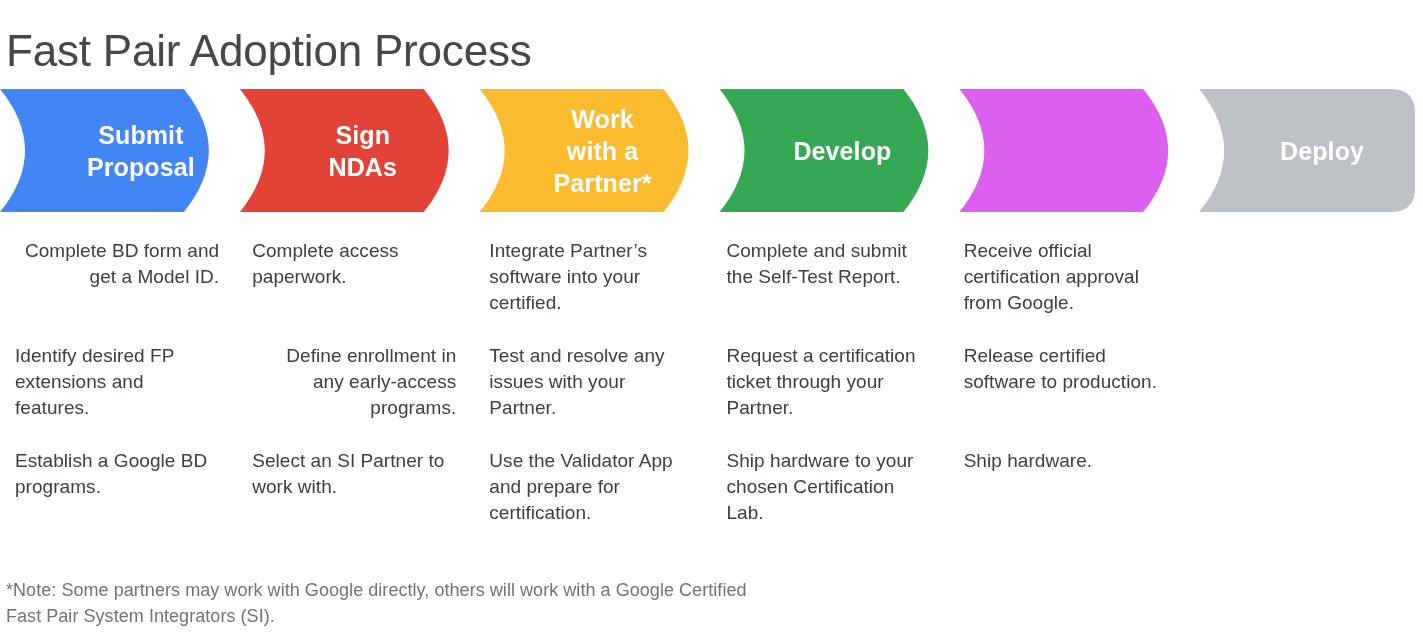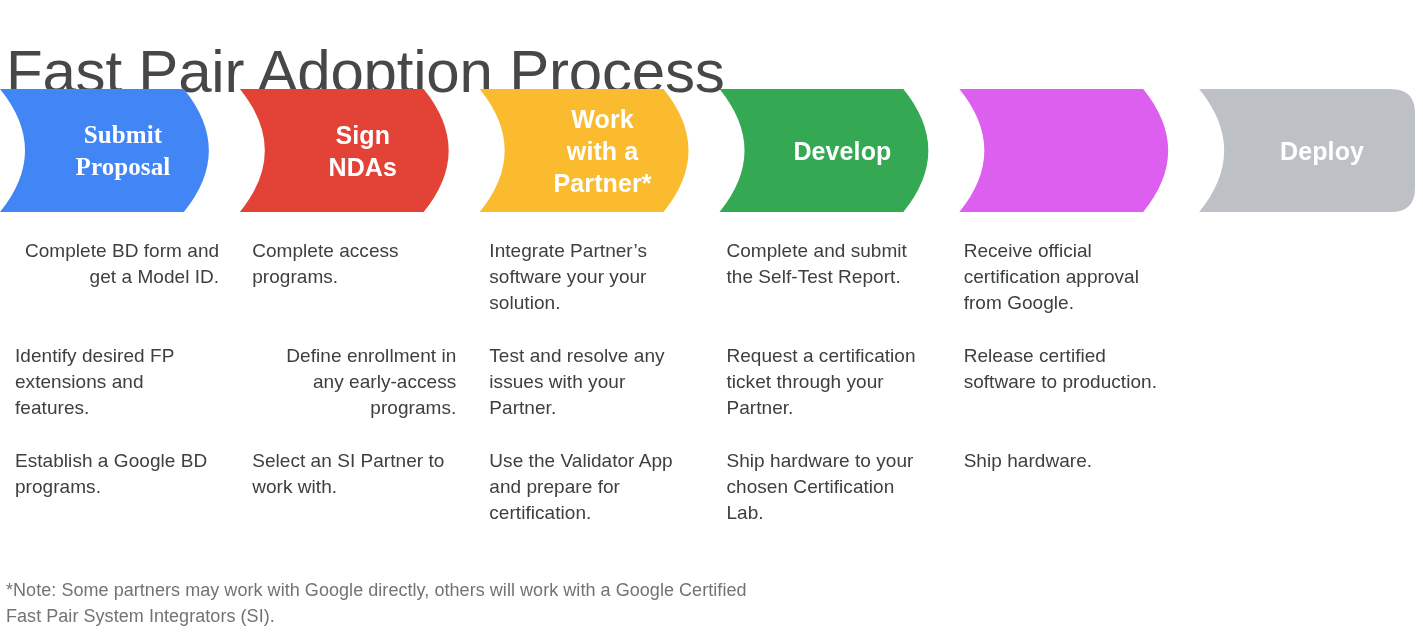--- a/index.html
+++ b/index.html
@@ -20,21 +20,21 @@
     position: relative;
     width: 1423px;
     height: 632px;
   }
 
   
   .page-title {
     position: absolute;
     left: 6px;
     top: -4px;
-    font-size: 60px;
+    font-size: 44px;
     font-weight: 400;
     letter-spacing: -0.2px;
     color: #474747;
     line-height: 1.2;
     white-space: nowrap;
   }
 
   
   .chevron-band {
     position: absolute;
@@ -133,21 +133,21 @@
       <g id="chevron-shapes">
           <path d="M 0 0 L 183.83333333333334 0 Q 233.83333333333334 61.5 183.83333333333334 123 L 0 123 Q 50 61.5 0 0 Z" fill="#4285f4"></path>
           <path d="M 239.83333333333334 0 L 423.6666666666667 0 Q 473.6666666666667 61.5 423.6666666666667 123 L 239.83333333333334 123 Q 289.83333333333337 61.5 239.83333333333334 0 Z" fill="#e34336"></path>
           <path d="M 479.6666666666667 0 L 663.5 0 Q 713.5 61.5 663.5 123 L 479.6666666666667 123 Q 529.6666666666667 61.5 479.6666666666667 0 Z" fill="#fabc2e"></path>
           <path d="M 719.5 0 L 903.3333333333334 0 Q 953.3333333333334 61.5 903.3333333333334 123 L 719.5 123 Q 769.5 61.5 719.5 0 Z" fill="#34a853"></path>
           <path d="M 959.3333333333334 0 L 1143.1666666666667 0 Q 1193.1666666666667 61.5 1143.1666666666667 123 L 959.3333333333334 123 Q 1009.3333333333334 61.5 959.3333333333334 0 Z" fill="#dd5fef"></path>
           <path d="M 1199.1666666666667 0 L 1391 0 Q 1415 0 1415 24 L 1415 99 Q 1415 123 1391 123 L 1199.1666666666667 123 Q 1249.1666666666667 61.5 1199.1666666666667 0 Z" fill="#bdc1c6"></path>
         </g>
     </svg>
     <div class="chevron-labels" id="chevron-labels">
-        <div class="chevron-label" style="left: 22px; width: 201.833px; font-family: Liberation Serif, serif;">
+        <div class="chevron-label" style="left: 40px; width: 201.833px;">
           <span style="white-space: pre-line;">Submit
 Proposal</span>
         </div>
         <div class="chevron-label" style="left: 261.833px; width: 201.833px;">
           <span style="white-space: pre-line;">Sign
 NDAs</span>
         </div>
         <div class="chevron-label" style="left: 501.667px; width: 201.833px;">
           <span style="white-space: pre-line;">Work
 with a
@@ -172,34 +172,34 @@
             <p class="bullet" style="margin-bottom: 16px;">Identify desired FP extensions and features.</p>
           </div>
           <div class="row-slot">
             <p class="bullet" style="margin-bottom: 0px;">Establish a Google BD programs.</p>
           </div>
         </div>
       </div>
       <div class="column">
         <div class="col-rows">
           <div class="row-slot">
-            <p class="bullet" style="margin-bottom: 0px;">Complete access programs.</p>
+            <p class="bullet" style="margin-bottom: 0px;">Complete access paperwork.</p>
           </div>
           <div class="row-slot">
             <p class="bullet" style="margin-bottom: 12px; text-align: right;">Define enrollment in any early-access programs.</p>
           </div>
           <div class="row-slot">
             <p class="bullet" style="margin-bottom: 0px;">Select an SI Partner to work with.</p>
           </div>
         </div>
       </div>
       <div class="column">
         <div class="col-rows">
           <div class="row-slot">
-            <p class="bullet" style="margin-bottom: 0px;">Integrate Partner’s software your your solution.</p>
+            <p class="bullet" style="margin-bottom: 0px;">Integrate Partner’s software into your certified.</p>
           </div>
           <div class="row-slot">
             <p class="bullet" style="margin-bottom: 12px;">Test and resolve any issues with your Partner.</p>
           </div>
           <div class="row-slot">
             <p class="bullet" style="margin-bottom: 0px;">Use the Validator App and prepare for certification.</p>
           </div>
         </div>
       </div>
       <div class="column">

